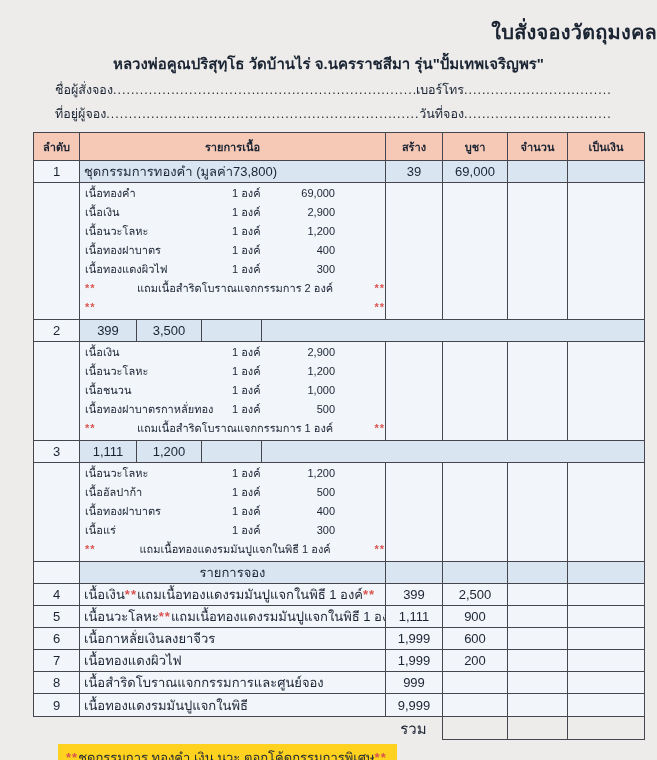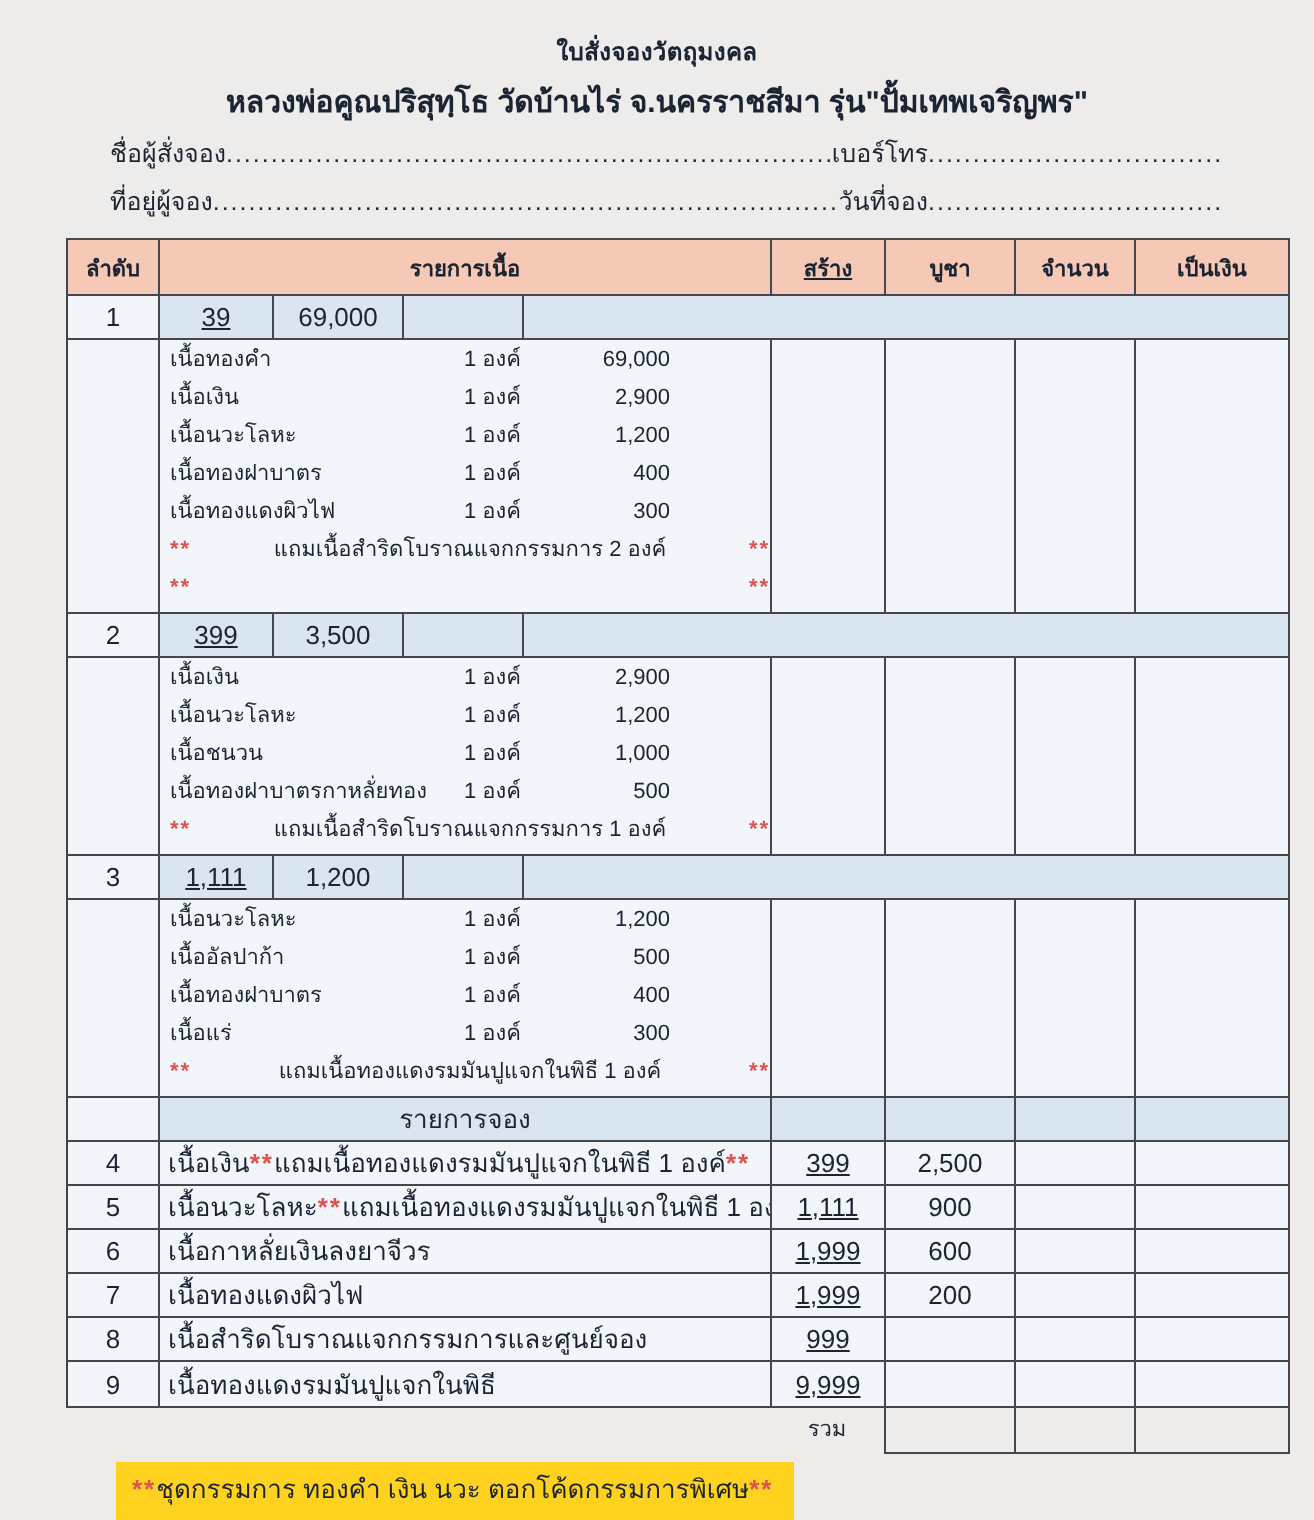--- a/index.html
+++ b/index.html
@@ -6,21 +6,21 @@
   body{
     width:657px;height:760px;
     background:#edecea;
     font-family:"Liberation Sans","DejaVu Sans",sans-serif;
     color:#1b2433;
     font-size:13px;
     overflow:hidden;
   }
   .page{width:657px;height:760px;position:relative;}
   .title{
-    text-align:center;font-weight:bold;font-size:12px;
+    text-align:right;font-weight:bold;font-size:20px;
     padding-top:16px;letter-spacing:.2px;
   }
   .subtitle{
     text-align:center;font-weight:bold;font-size:15px;
     margin-top:4px;
   }
   .form-line{
     display:flex;align-items:baseline;
     margin:4px 45px 0 55px;
     font-size:12.5px;white-space:nowrap;
@@ -41,21 +41,21 @@
     border-right:1.2px solid #46464e;
     border-bottom:1.2px solid #46464e;
     display:flex;align-items:center;
     min-height:22px;
     padding:0 4px;
   }
   .cell:last-child{border-right:none;}
   .row:last-child .cell{border-bottom:none;}
   .c0{width:46px;justify-content:center;}
   .c1{width:306px;}
-  .c2{width:57px;justify-content:center;text-decoration:underline;}
+  .c2{width:57px;justify-content:center;}
   .c3{width:65px;justify-content:center;}
   .c4{width:60px;justify-content:center;}
   .c5{flex:1;justify-content:center;}
   .thead .cell{
     background:#f6c9b6;font-weight:600;justify-content:center;
     min-height:28px;font-size:11px;
   }
   .group .cell{background:#d9e5f1;}
   .group .c0{background:#f2f5fa;}
   .section .cell{background:#d9e5f1;}
@@ -71,21 +71,21 @@
   .dname{flex:1;overflow:hidden;}
   .dqty{width:48px;flex:none;}
   .damt{width:55px;flex:none;text-align:right;}
   .red{color:#d9544f;font-weight:bold;letter-spacing:1px;}
   .note-line{padding-right:0;}
   .rowname{white-space:nowrap;overflow:hidden;}
   .num{font-size:13px;}
   
   .total-row{display:flex;margin-left:33px;width:612px;box-sizing:border-box;}
   .t-spacer{width:352px;}
-  .t-label{width:57px;text-align:center;line-height:23px;font-size:11px;}
+  .t-label{width:57px;text-align:center;line-height:23px;font-size:15px;}
   .t-box{display:flex;flex:1;border-bottom:1.4px solid #46464e;border-right:1.4px solid #46464e;box-sizing:border-box;height:23px;}
   .t-cell{box-sizing:border-box;border-left:1.2px solid #46464e;height:100%;}
   .t-c3{width:65px;}
   .t-c4{width:60px;}
   .t-c5{flex:1;}
   .note-band{
     margin:4px 0 0 58px;
     background:#ffd21f;
     display:inline-block;
     padding:3px 10px 5px 8px;
@@ -120,20 +120,21 @@
       <div class="cell c0">ลำดับ</div>
       <div class="cell c1">รายการเนื้อ</div>
       <div class="cell c2">สร้าง</div>
       <div class="cell c3">บูชา</div>
       <div class="cell c4">จำนวน</div>
       <div class="cell c5">เป็นเงิน</div>
     </div>
 
     <div class="row group">
       <div class="cell c0 num">1</div>
+      <div class="cell c1">ชุดกรรมการทองคำ  (มูลค่า73,800)</div>
       <div class="cell c2 num">39</div>
       <div class="cell c3 num">69,000</div>
       <div class="cell c4"></div>
       <div class="cell c5"></div>
     </div>
     <div class="row detail">
       <div class="cell c0"></div>
       <div class="cell c1 detail-cell">
         <div class="dline">
             <span class="dname">เนื้อทองคำ</span>

